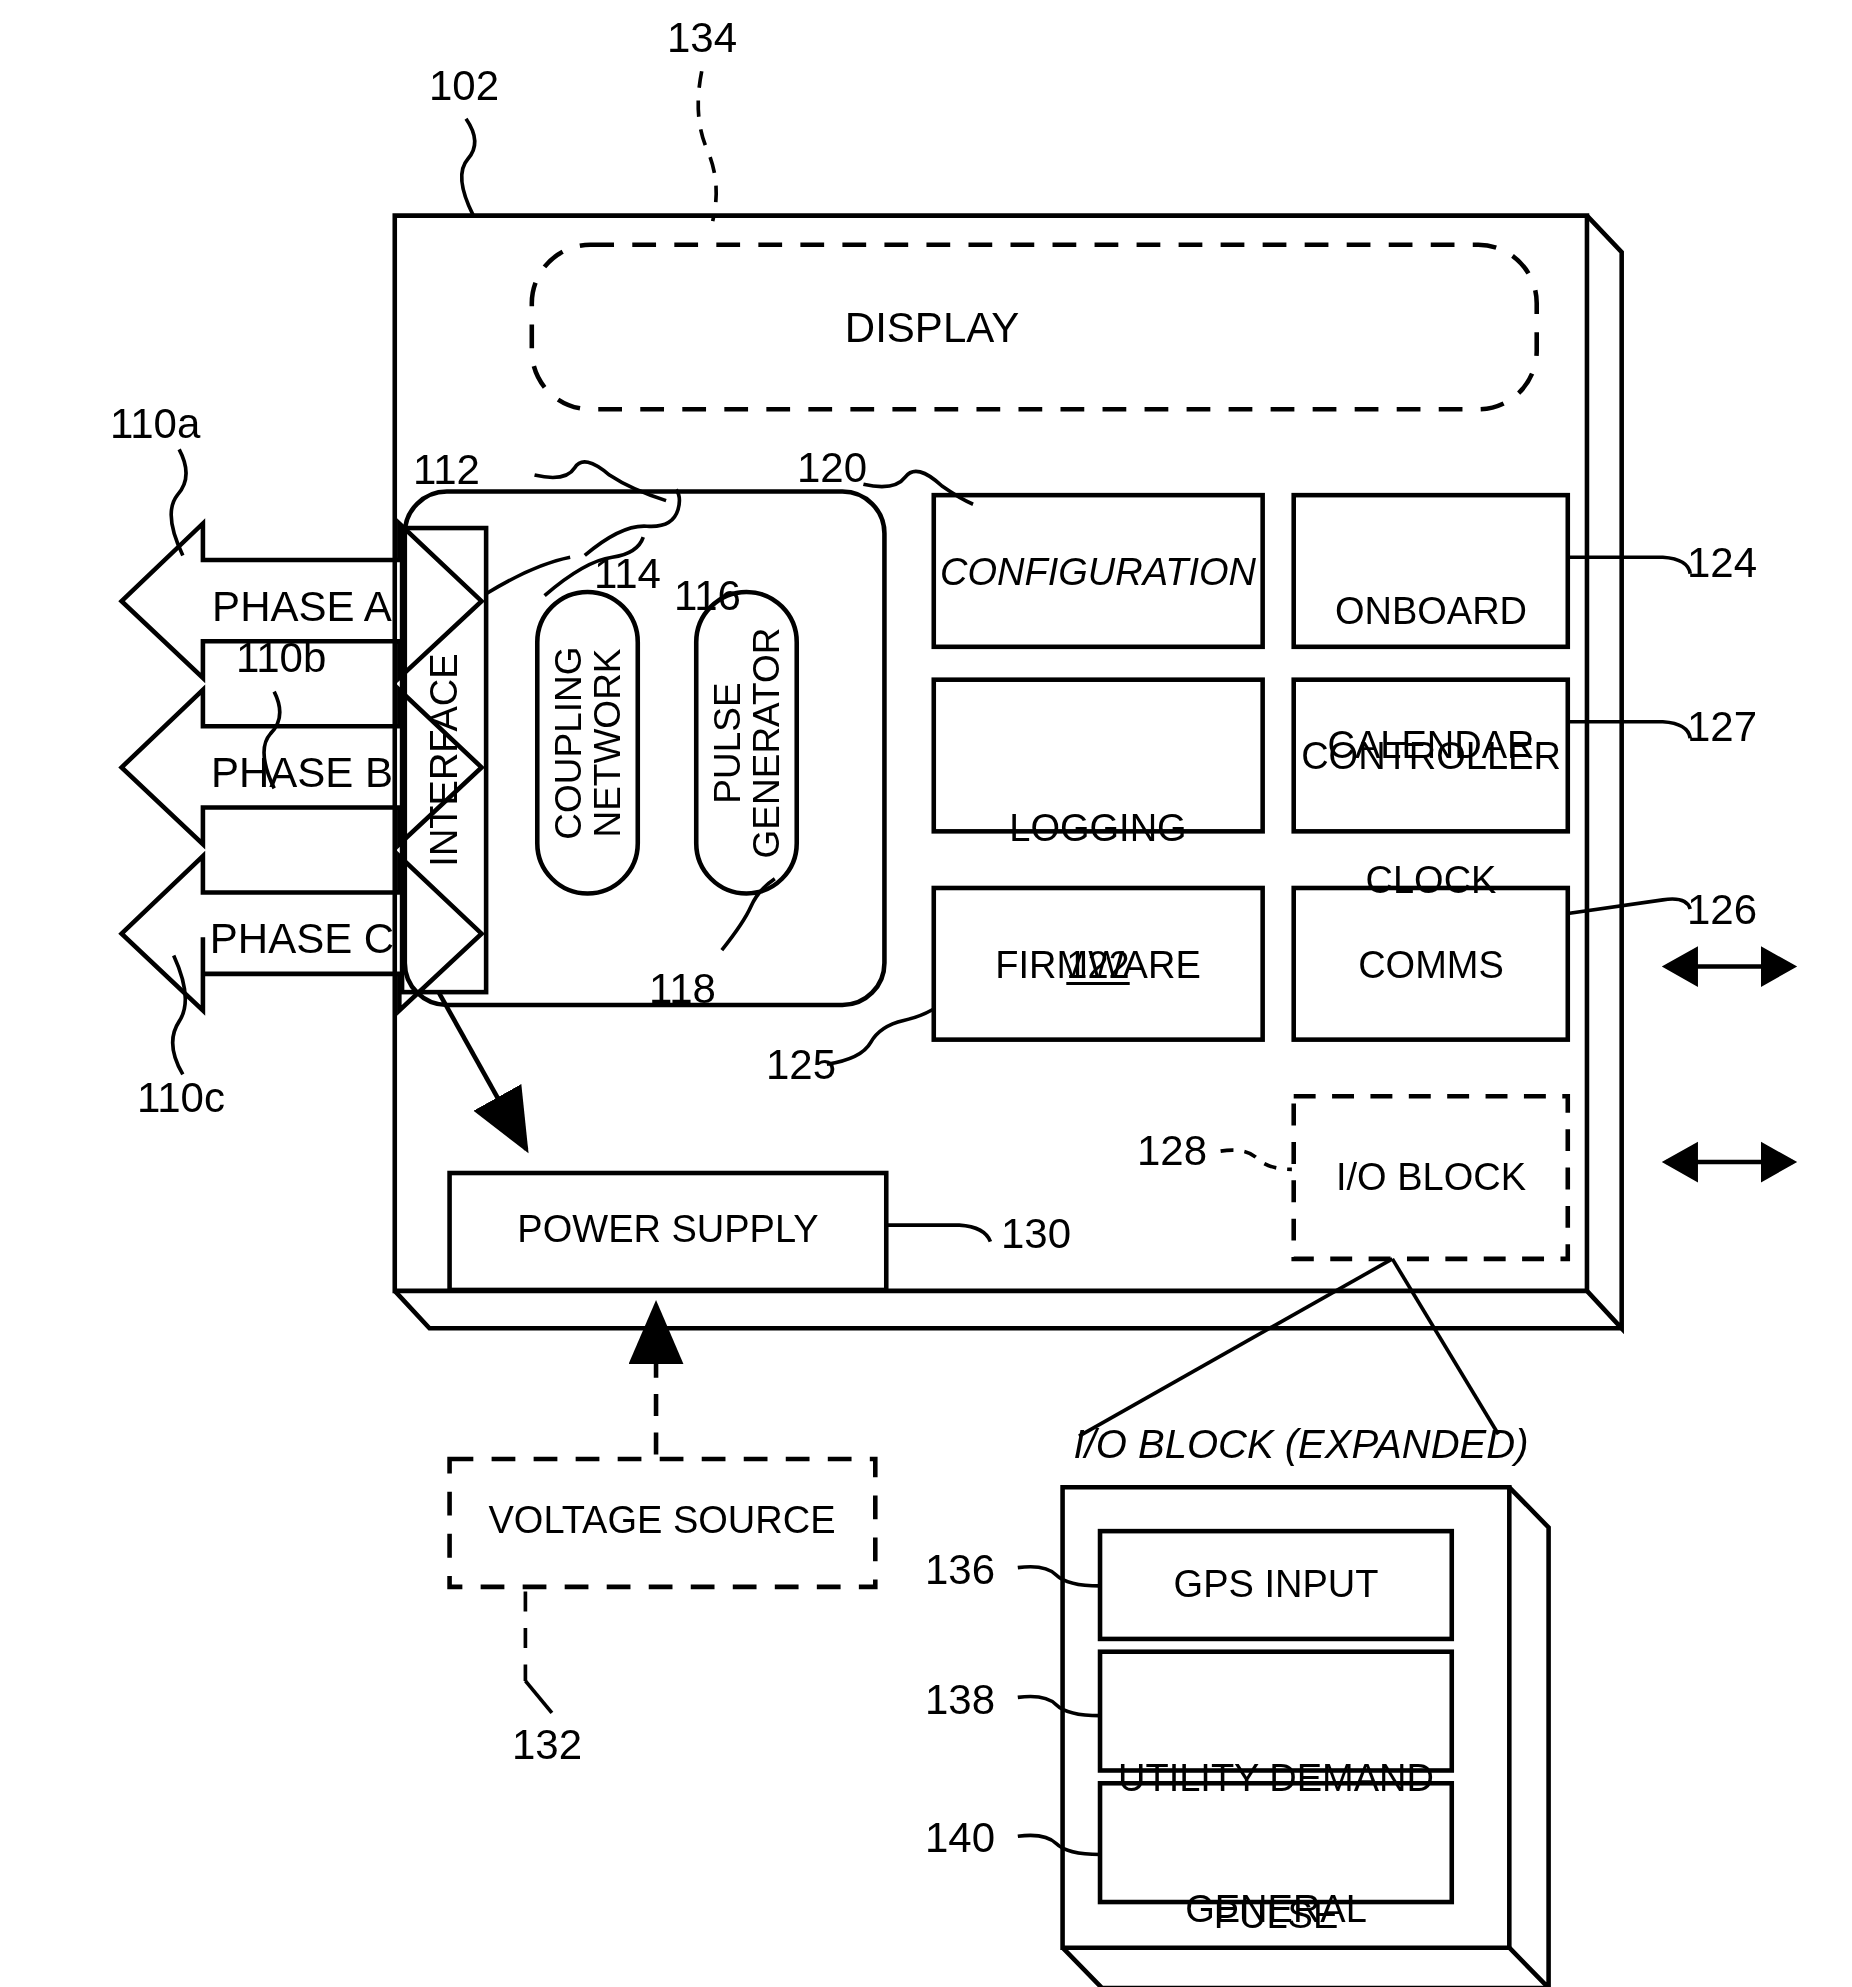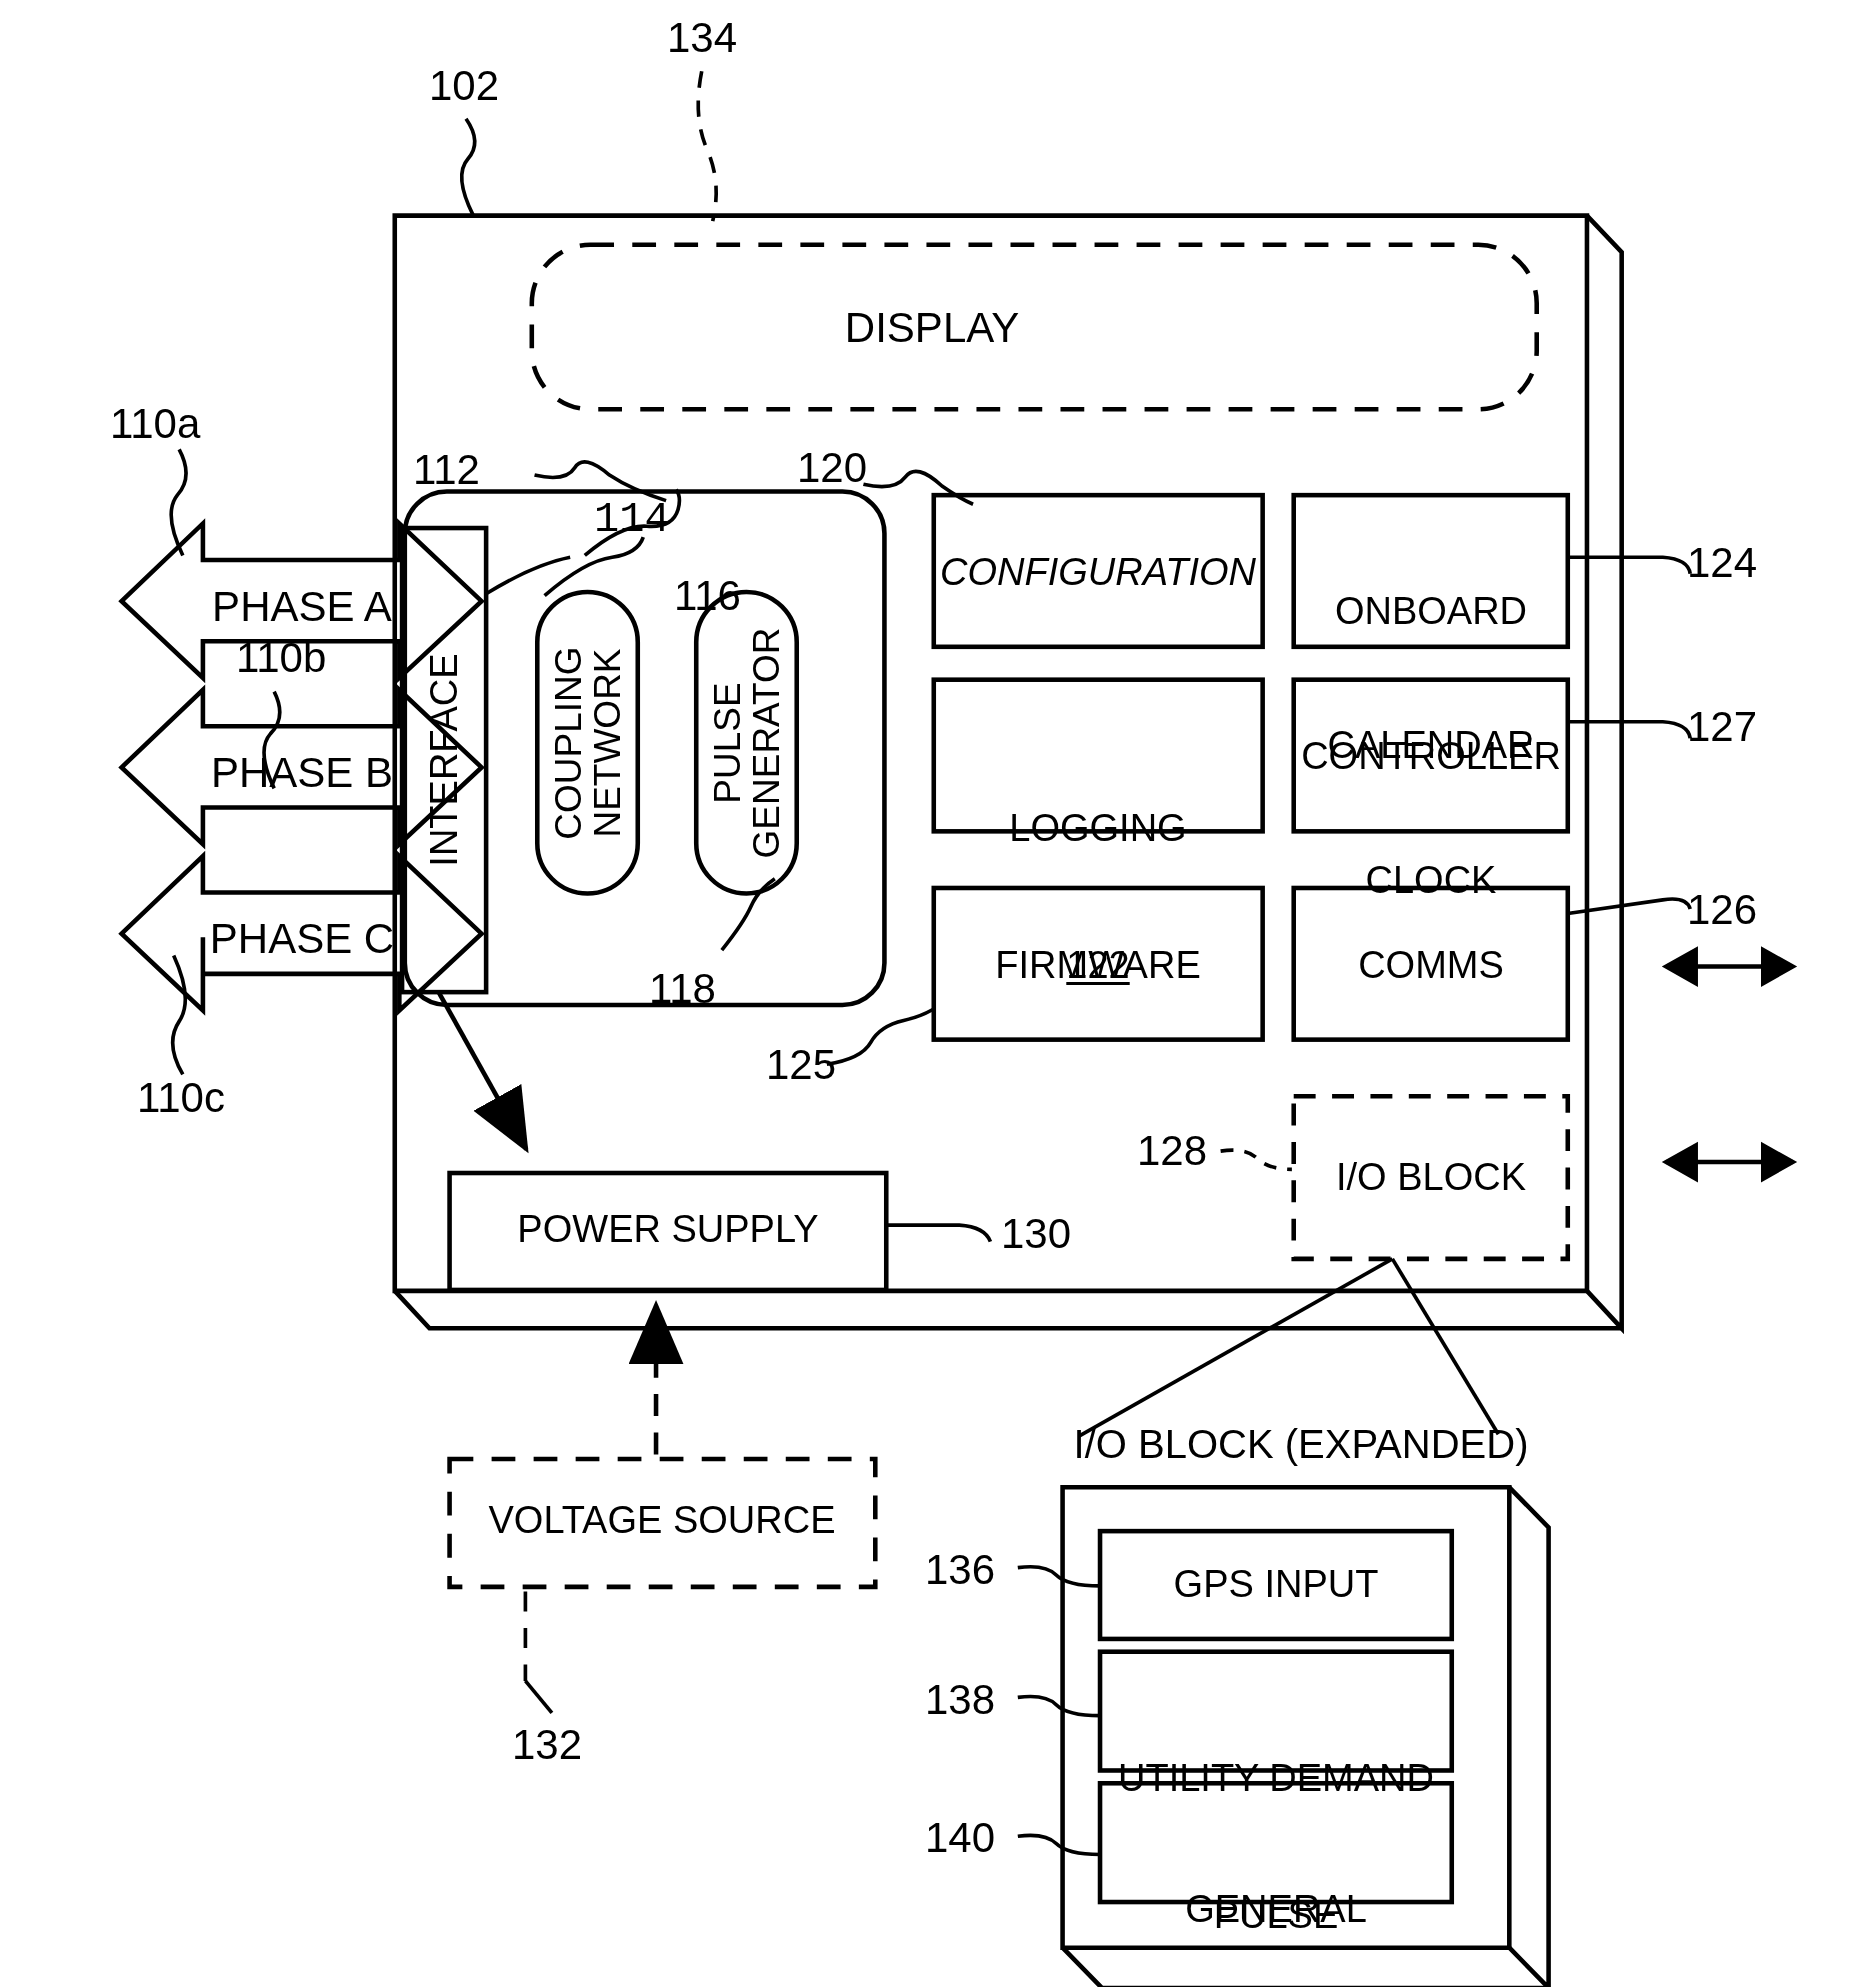--- a/index.html
+++ b/index.html
@@ -161,41 +161,41 @@
 <div class="txt blk" style="left:1098px;top:945px;transform:translateX(-50%);font-size:38px;">FIRMWARE</div>
 
 <div class="txt blk" style="left:1431px;top:945px;transform:translateX(-50%);font-size:38px;">COMMS</div>
 
 <div class="txt blk" style="left:1431px;top:1157px;transform:translateX(-50%);font-size:38px;">I/O BLOCK</div>
 
 <div class="txt blk" style="left:668px;top:1209px;transform:translateX(-50%);font-size:38px;">POWER SUPPLY</div>
 
 <div class="txt blk" style="left:662px;top:1500px;transform:translateX(-50%);font-size:38px;">VOLTAGE SOURCE</div>
 
-<div class="txt blk" style="left:1301px;top:1423px;transform:translateX(-50%);font-size:40px;">I/O BLOCK (EXPANDED)</div>
+<div class="txt blk" style="left:1301px;top:1423px;transform:translateX(-50%);font-size:40px;font-style:italic;">I/O BLOCK (EXPANDED)</div>
 
 <div class="txt blk" style="left:1276px;top:1564px;transform:translateX(-50%);font-size:38px;">GPS INPUT</div>
 
 <div class="txt blk" style="left:1276px;top:1665px;transform:translateX(-50%);font-size:38px;line-height:1.2;">
   <div>UTILITY DEMAND</div>
   <div>PULSE</div>
 </div>
 
 <div class="txt blk" style="left:1276px;top:1796px;transform:translateX(-50%);font-size:38px;line-height:1.2;">
   <div>GENERAL</div>
   
 </div>
 
 <div class="txt ref" style="left:429px;top:64px;font-size:42px;">102</div>
 <div class="txt ref" style="left:667px;top:16.4px;font-size:42px;">134</div>
 <div class="txt ref" style="left:110px;top:402px;font-size:42px;text-align:right;">110a</div>
 <div class="txt ref" style="left:236px;top:636px;font-size:42px;">110b</div>
 <div class="txt ref" style="left:137px;top:1076px;font-size:42px;">110c</div>
 <div class="txt ref" style="left:413px;top:448px;font-size:42px;">112</div>
-<div class="txt ref" style="left:594px;top:498px;font-size:42px;font-family:Liberation Mono, monospace;">114</div>
+<div class="txt ref" style="left:594px;top:552px;font-size:42px;">114</div>
 <div class="txt ref" style="left:674px;top:574px;font-size:42px;">116</div>
 <div class="txt ref" style="left:649px;top:967px;font-size:42px;">118</div>
 <div class="txt ref" style="left:797px;top:446px;font-size:42px;">120</div>
 <div class="txt ref" style="left:1687px;top:541px;font-size:42px;">124</div>
 <div class="txt ref" style="left:1687px;top:705px;font-size:42px;">127</div>
 <div class="txt ref" style="left:1687px;top:888px;font-size:42px;">126</div>
 <div class="txt ref" style="left:766px;top:1043px;font-size:42px;">125</div>
 <div class="txt ref" style="left:1117px;top:1129px;font-size:42px;margin-left:20px;">128</div>
 <div class="txt ref" style="left:1001px;top:1212px;font-size:42px;">130</div>
 <div class="txt ref" style="left:512px;top:1723px;font-size:42px;">132</div>

